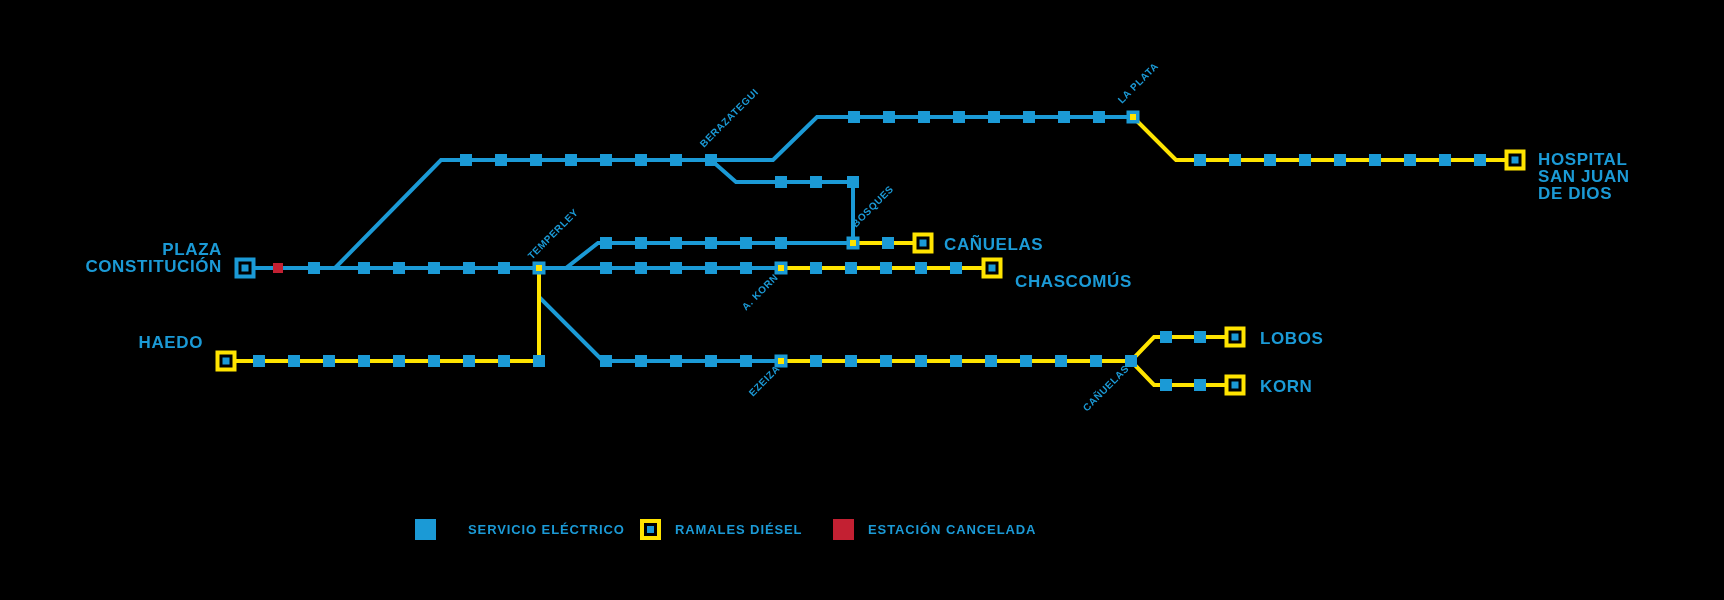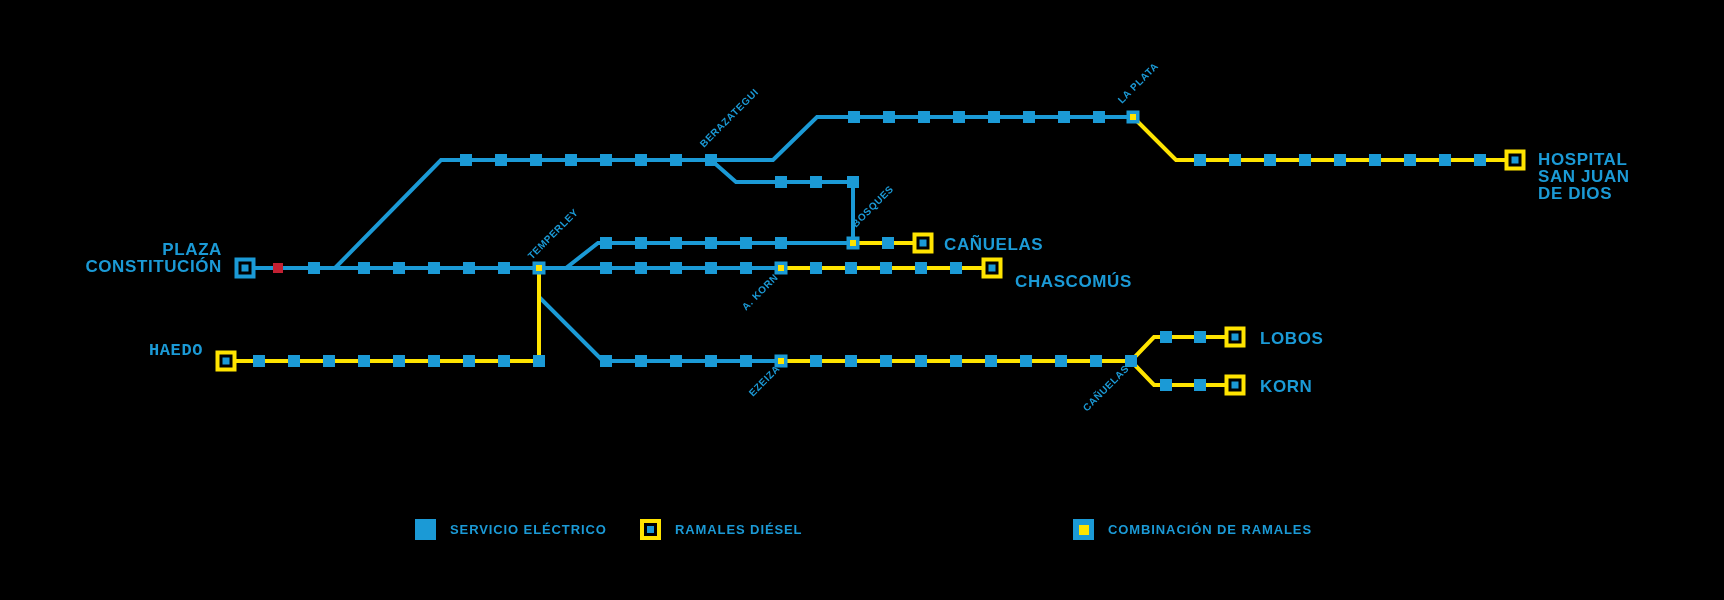--- a/index.html
+++ b/index.html
@@ -352,47 +352,45 @@
         <rect x="1231.5" y="333.5" width="7" height="7" fill="#1B9AD6"></rect>
       </g>
       <g>
         <rect x="1224.5" y="374.5" width="21" height="21" fill="#FFE400"></rect>
         <rect x="1228.5" y="378.5" width="13" height="13" fill="#000000"></rect>
         <rect x="1231.5" y="381.5" width="7" height="7" fill="#1B9AD6"></rect>
       </g>
     </svg>
   <div id="labels">
       <div class="hlabel" style="top: 241px; right: 1502px; text-align: right;">PLAZA<br>CONSTITUCIÓN</div>
-      <div class="hlabel" style="top: 342px; right: 1521px; text-align: right; font-family: Liberation Mono, monospace;">HAEDO</div>
+      <div class="hlabel" style="top: 334px; right: 1521px; text-align: right;">HAEDO</div>
       <div class="hlabel" style="top: 236px; left: 944px;">CAÑUELAS</div>
       <div class="hlabel" style="top: 261px; left: 1015px; margin-top: 12px;">CHASCOMÚS</div>
       <div class="hlabel" style="top: 330px; left: 1260px;">LOBOS</div>
       <div class="hlabel" style="top: 378px; left: 1260px;">KORN</div>
       <div class="hlabel" style="top: 151px; left: 1538px;">HOSPITAL<br>SAN JUAN<br>DE DIOS</div>
       <div class="rlabel" style="left: 534px; top: 250px;">TEMPERLEY</div>
       <div class="rlabel" style="left: 706px; top: 138px;">BERAZATEGUI</div>
       <div class="rlabel" style="left: 1124px; top: 94px;">LA PLATA</div>
       <div class="rlabel" style="left: 858px; top: 218px;">BOSQUES</div>
       <div class="rlabel" style="left: 748px; top: 301px;">A. KORN</div>
       <div class="rlabel" style="left: 755px; top: 387px;">EZEIZA</div>
       <div class="rlabel" style="left: 1089px; top: 402px;">CAÑUELAS</div>
     </div>
   <div id="legend">
-      <div class="legend-item" style="left: 415px; top: 519px;">
+      <div class="legend-item" style="left: 415px; top: 519px; gap: 18px;">
         <span class="lm" style="background: rgb(27, 154, 214);"></span>
         <span class="legend-label">SERVICIO ELÉCTRICO</span>
       </div>
       <div class="legend-item" style="left: 640px; top: 519px;">
         <span class="lm" style="background: rgb(255, 228, 0);">
           <span style="width: 13px; height: 13px; background: rgb(0, 0, 0);">
             <span style="width: 7px; height: 7px; background: rgb(27, 154, 214);"></span>
           </span>
         </span>
         <span class="legend-label">RAMALES DIÉSEL</span>
       </div>
-      <div class="legend-item" style="left: 1073px; top: 519px;">
-        <span class="lm" style="background: rgb(27, 154, 214);">
-          <span style="width: 10px; height: 10px; background: rgb(255, 228, 0);"></span>
-        </span>
-        <span class="legend-label">COMBINACIÓN DE RAMALES</span>
+      <div class="legend-item" style="left: 833px; top: 519px;">
+        <span class="lm" style="background: rgb(195, 32, 50);"></span>
+        <span class="legend-label">ESTACIÓN CANCELADA</span>
       </div>
     </div>
 </div>
 
 </body></html>

